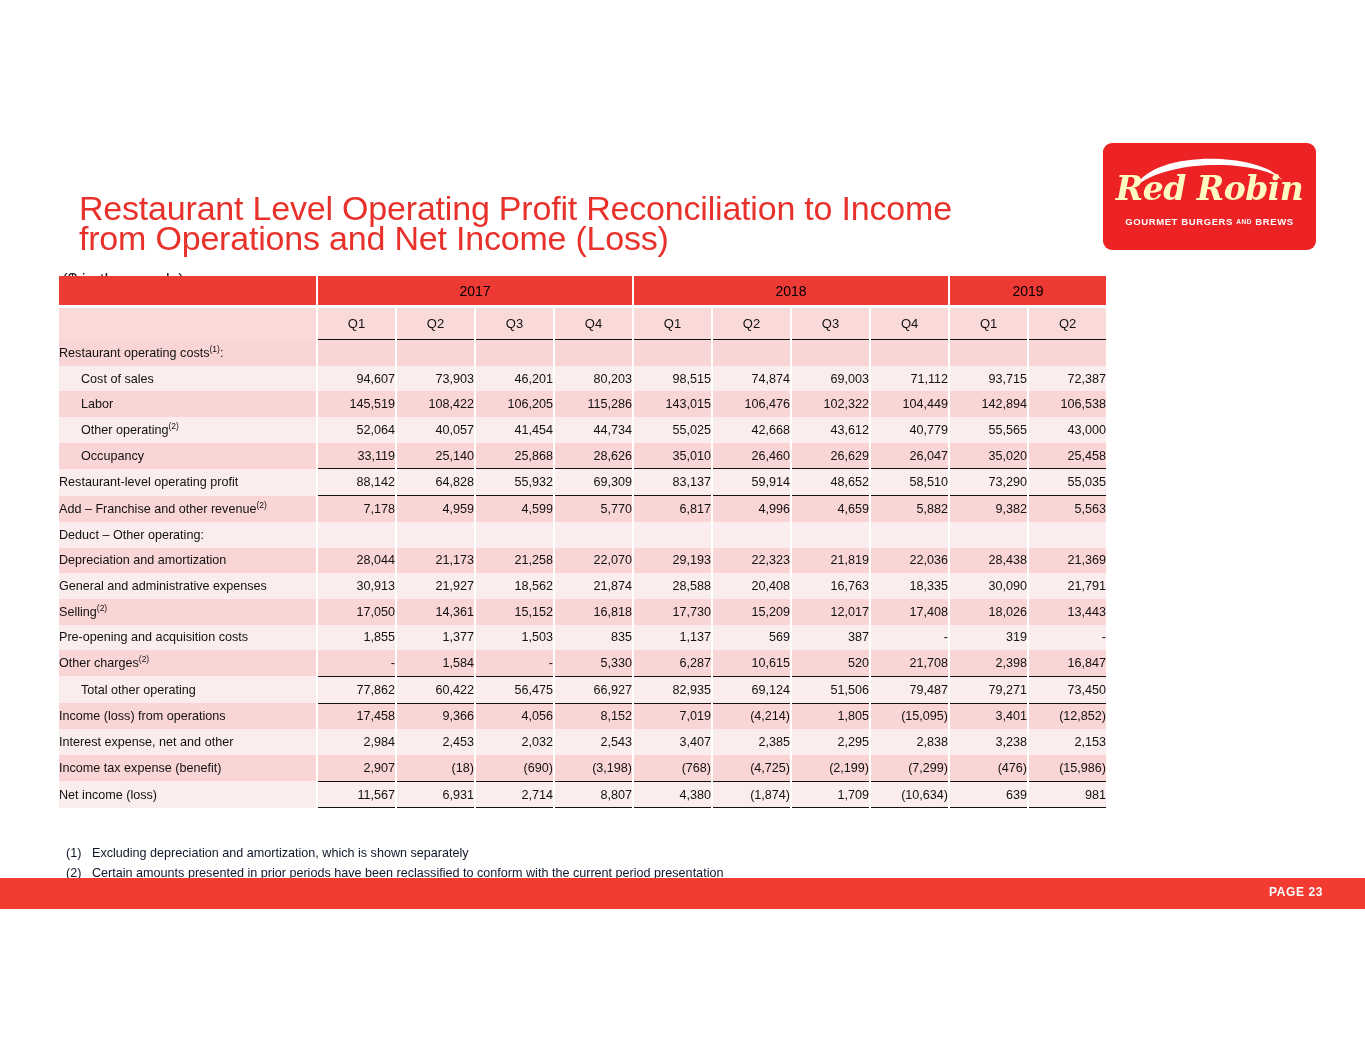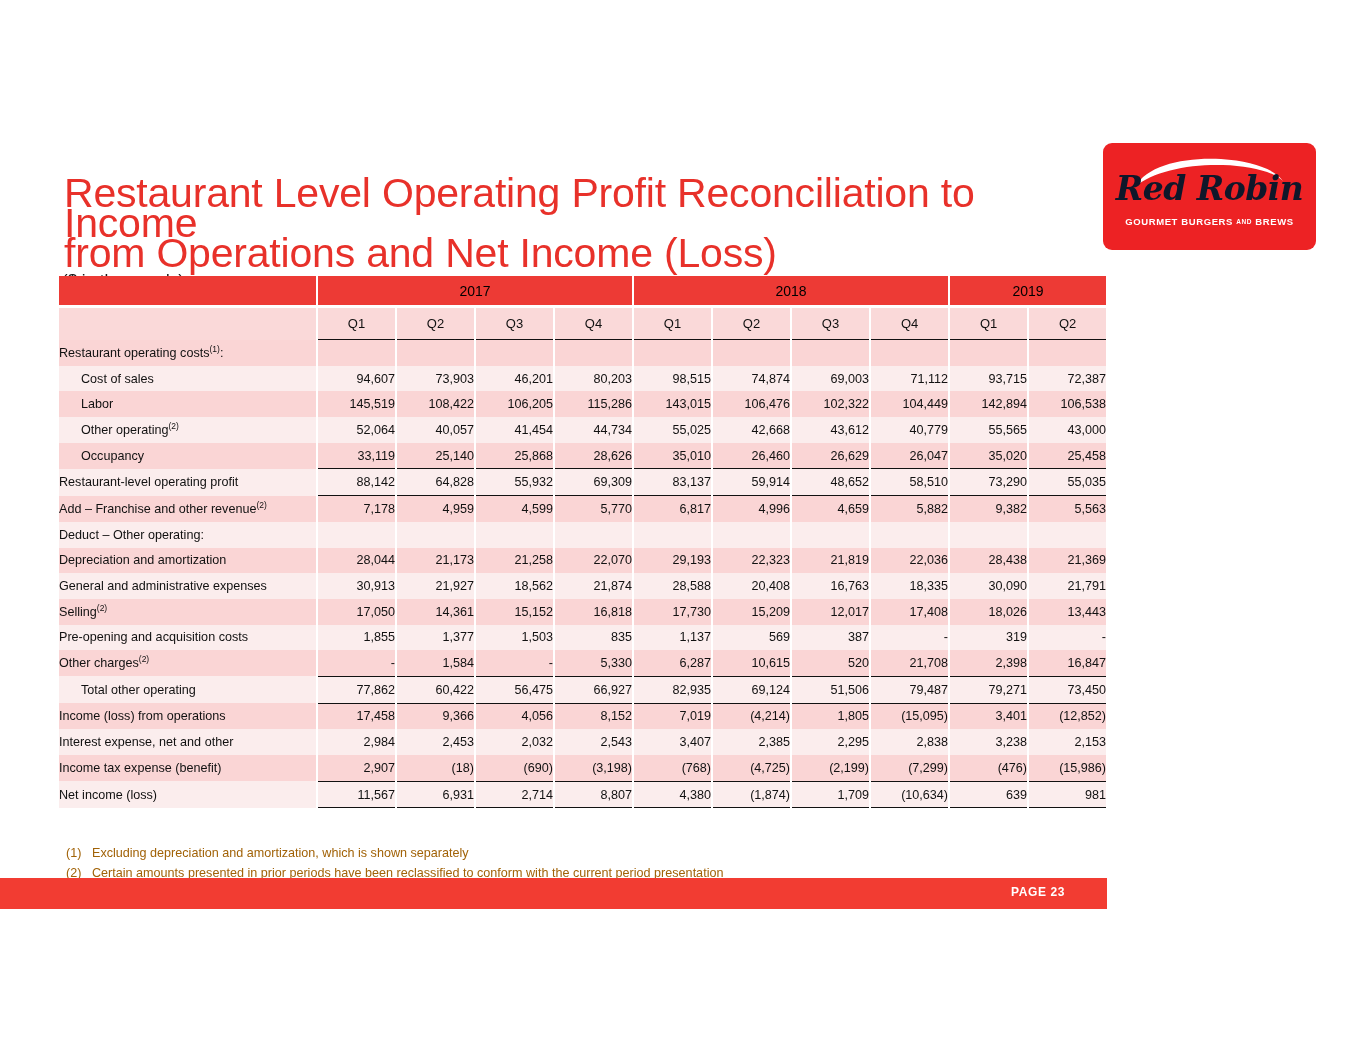--- a/index.html
+++ b/index.html
@@ -17,25 +17,25 @@
 
   
   #title-block {
     position: absolute;
     left: 62px;
     top: 176px;
     width: 920px;
   }
   #slide-title {
     color: #E8312A;
-    font-size: 41px;
+    font-size: 34px;
     line-height: 30px;
     font-weight: normal;
     letter-spacing: -0.2px;
-    margin: 2px;
+    margin: 17px;
     white-space: pre-line;
   }
   #slide-subtitle {
     color: #1a1a1a;
     font-size: 17px;
     line-height: 19px;
     margin: 3px 0 0 0;
   }
 
   
@@ -55,21 +55,21 @@
     top: 14px;
     width: 152px;
     height: 32px;
   }
   #logo-wordmark {
     position: absolute;
     left: 0;
     top: 26px;
     width: 213px;
     text-align: center;
-    color: #0f172a;
+    color: #fef9c3;
     font-family: "DejaVu Serif", serif;
     font-style: italic;
     font-weight: bold;
     font-size: 33px;
     letter-spacing: -0.5px;
     white-space: nowrap;
   }
   #logo-tagline {
     position: absolute;
     left: 0;
@@ -153,32 +153,32 @@
 
   .indent1 { padding-left: 22px !important; }
   sup { font-size: 8.5px; vertical-align: super; line-height: 0; }
 
   
   #footnotes {
     position: absolute;
     left: 66px;
     top: 843px;
     font-size: 12.6px;
-    color: #a16207;
+    color: #0f172a;
     line-height: 20px;
   }
   #footnotes div { white-space: nowrap; }
   #footnotes .fnum { display: inline-block; width: 26px; }
 
   
   #footer-bar {
     position: absolute;
     left: 0;
     top: 878px;
-    width: 1107px;
+    width: 1365px;
     height: 31px;
     background: #F23C32;
   }
   #page-label {
     position: absolute;
     right: 42px;
     top: 7px;
     color: #ffffff;
     font-size: 12px;
     font-weight: bold;

